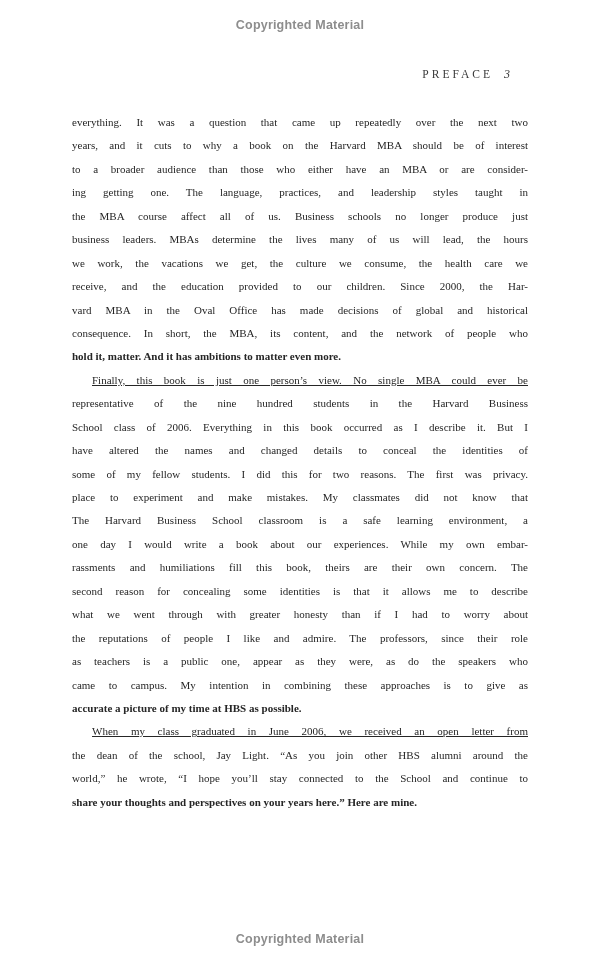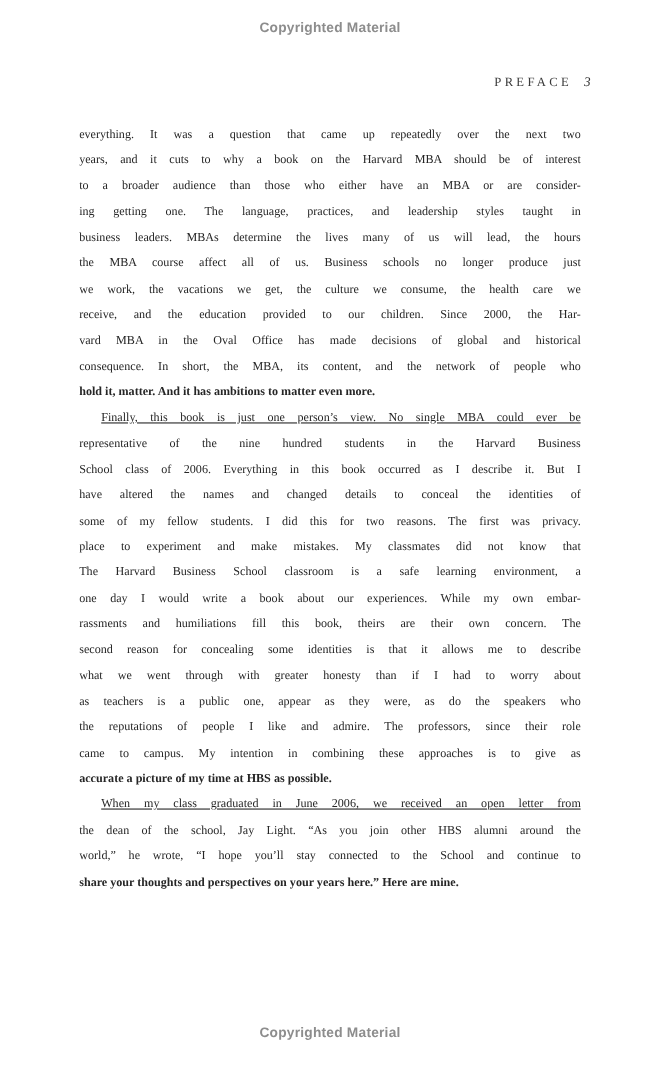--- a/index.html
+++ b/index.html
@@ -31,21 +31,20 @@
   .running-head {
     position: absolute;
     top: 67px;
     left: 0;
     width: 510px;
     text-align: right;
     font-size: 11.5px;
     color: #3a3a3a;
     letter-spacing: 3px;
     white-space: nowrap;
-    padding-left: 27px;
   }
   .running-head .pagenum {
     font-style: italic;
     letter-spacing: 0;
     margin-left: 11px;
     font-size: 12px;
   }
   .body-text {
     position: absolute;
     left: 72px;
@@ -74,40 +73,40 @@
 
   <div class="running-head">
     <span>PREFACE</span><span class="pagenum">3</span>
   </div>
 
   <div class="body-text">
       <div class="line">everything. It was a question that came up repeatedly over the next two</div>
       <div class="line">years, and it cuts to why a book on the Harvard MBA should be of interest</div>
       <div class="line">to a broader audience than those who either have an MBA or are consider-</div>
       <div class="line">ing getting one. The language, practices, and leadership styles taught in</div>
+      <div class="line">the MBA course affect all of us. Business schools no longer produce just</div>
       <div class="line">business leaders. MBAs determine the lives many of us will lead, the hours</div>
-      <div class="line">the MBA course affect all of us. Business schools no longer produce just</div>
       <div class="line">we work, the vacations we get, the culture we consume, the health care we</div>
       <div class="line">receive, and the education provided to our children. Since 2000, the Har-</div>
       <div class="line">vard MBA in the Oval Office has made decisions of global and historical</div>
       <div class="line">consequence. In short, the MBA, its content, and the network of people who</div>
       <div class="line last">hold it, matter. And it has ambitions to matter even more.</div>
       <div class="line indent">Finally, this book is just one person’s view. No single MBA could ever be</div>
       <div class="line">representative of the nine hundred students in the Harvard Business</div>
       <div class="line">School class of 2006. Everything in this book occurred as I describe it. But I</div>
       <div class="line">have altered the names and changed details to conceal the identities of</div>
       <div class="line">some of my fellow students. I did this for two reasons. The first was privacy.</div>
       <div class="line">place to experiment and make mistakes. My classmates did not know that</div>
       <div class="line">The Harvard Business School classroom is a safe learning environment, a</div>
       <div class="line">one day I would write a book about our experiences. While my own embar-</div>
       <div class="line">rassments and humiliations fill this book, theirs are their own concern. The</div>
       <div class="line">second reason for concealing some identities is that it allows me to describe</div>
       <div class="line">what we went through with greater honesty than if I had to worry about</div>
+      <div class="line">the reputations of people I like and admire. The professors, since their role</div>
       <div class="line">as teachers is a public one, appear as they were, as do the speakers who</div>
-      <div class="line">the reputations of people I like and admire. The professors, since their role</div>
       <div class="line">came to campus. My intention in combining these approaches is to give as</div>
       <div class="line last">accurate a picture of my time at HBS as possible.</div>
       <div class="line indent">When my class graduated in June 2006, we received an open letter from</div>
       <div class="line">the dean of the school, Jay Light. “As you join other HBS alumni around the</div>
       <div class="line">world,” he wrote, “I hope you’ll stay connected to the School and continue to</div>
       <div class="line last">share your thoughts and perspectives on your years here.” Here are mine.</div>
     </div>
 
   <div class="copyright-banner copyright-bottom">Copyrighted Material</div>
 

